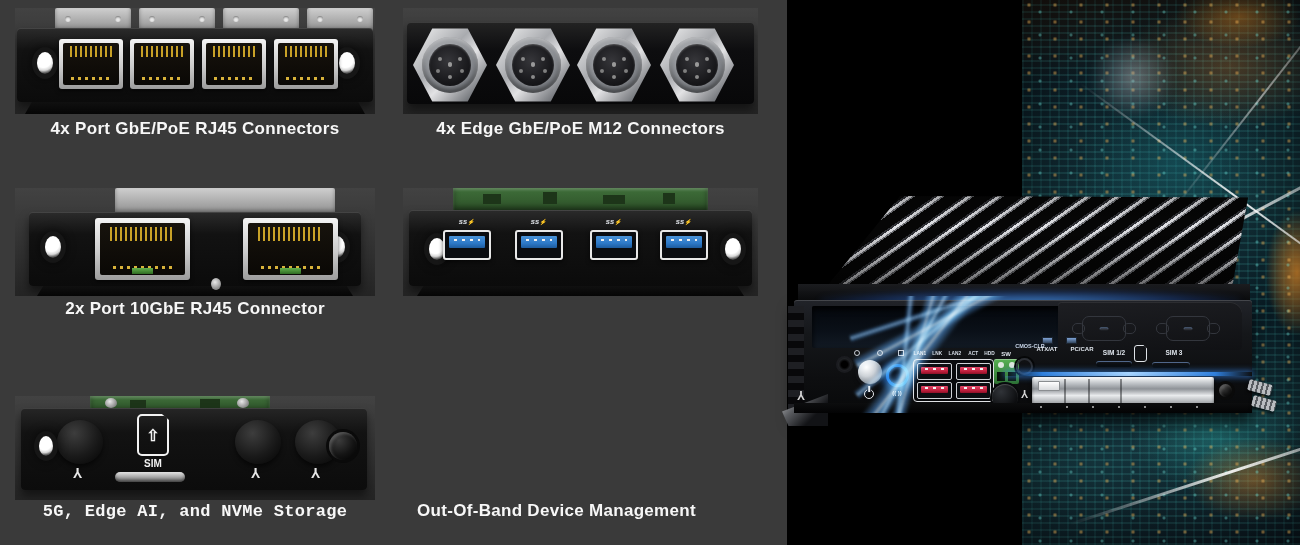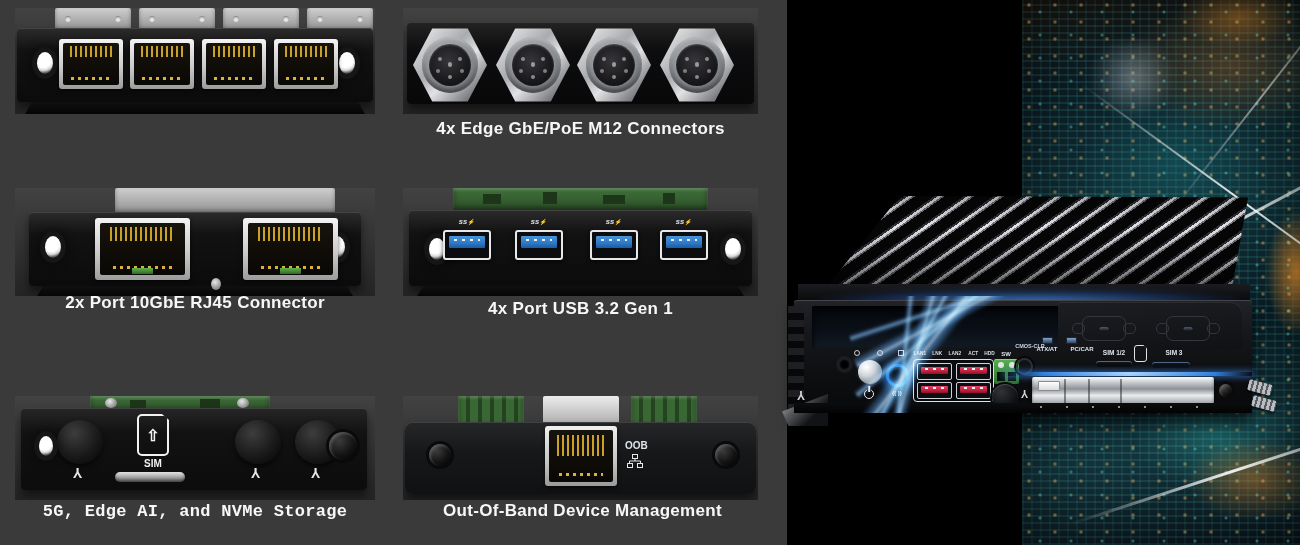--- a/index.html
+++ b/index.html
@@ -225,20 +225,21 @@
             <div class="pin-dots"></div>
           </div>
         </div>
       <div class="rj45" style="left:259px;top:31px;width:64px;height:50px;">
           <div class="cav">
             <div class="pins"></div>
             <div class="pin-dots"></div>
           </div>
         </div>
     </div>
+    <div class="caption" style="left:15px;top:118px;width:360px;">4x Port GbE/PoE RJ45 Connectors</div>
 
     <div class="tile" style="left:403px;top:8px;width:355px;height:106px;">
       <div class="plate" style="left:4px;top:14px;width:347px;height:82px;background:linear-gradient(180deg,#232323,#0d0d0f 35%,#080809);"></div>
       <div class="hex" style="left:10px;top:19px;">
           <div class="m12-ring"></div>
           <div class="m12-face">
             <div class="m12-pins"></div>
           </div>
         </div>
       <div class="hex" style="left:93px;top:19px;">
@@ -277,21 +278,21 @@
         </div>
       <div class="rj45" style="left:228px;top:30px;width:95px;height:62px;padding:5px;">
           <div class="cav">
             <div class="pins"></div>
             <div class="pin-dots"></div>
             <div class="green-tab"></div>
           </div>
         </div>
       <div class="standoff" style="left:196px;top:90px;width:10px;height:12px;"></div>
     </div>
-    <div class="caption" style="left:15px;top:292px;width:360px;">2x Port 10GbE RJ45 Connector</div>
+    <div class="caption" style="left:15px;top:298px;width:360px;">2x Port 10GbE RJ45 Connector</div>
 
     <div class="tile" style="left:403px;top:188px;width:355px;height:108px;">
       <div class="pcb" style="left:50px;top:0;width:255px;height:24px;">
           <i style="left:30px;top:6px;width:18px;height:10px;"></i>
           <i style="left:90px;top:4px;width:14px;height:12px;"></i>
           <i style="left:150px;top:7px;width:22px;height:9px;"></i>
           <i style="left:210px;top:5px;width:12px;height:11px;"></i>
         </div>
       <div class="plate" style="left:6px;top:22px;width:343px;height:76px;"></div>
       <div class="lip" style="left:14px;top:98px;width:327px;height:10px;"></div>
@@ -315,21 +316,20 @@
           <div class="tongue blue">
             <i></i>
           </div>
         </div>
       <div class="usb-port" style="left:257px;top:42px;">
           <div class="tongue blue">
             <i></i>
           </div>
         </div>
     </div>
-    <div class="caption" style="left:403px;top:298px;width:355px;">4x Port USB 3.2 Gen 1</div>
 
     <div class="tile" style="left:15px;top:396px;width:360px;height:104px;">
       <div class="pcb" style="left:75px;top:0;width:180px;height:18px;">
           <i style="left:40px;top:4px;width:16px;height:9px;"></i>
           <i style="left:110px;top:3px;width:20px;height:10px;"></i>
         </div>
       <div class="standoff" style="left:90px;top:2px;"></div>
       <div class="standoff" style="left:222px;top:2px;"></div>
       <div class="plate" style="left:6px;top:12px;width:346px;height:82px;background:linear-gradient(180deg,#262626,#121212 30%,#0c0c0c);"></div>
       <div class="dome" style="left:42px;top:24px;"></div>
@@ -339,46 +339,21 @@
       <div class="tiny" style="left:118px;top:62px;width:40px;font-size:10px;color:#f2f2f2;">SIM</div>
       <div class="sim-slot" style="left:100px;top:76px;width:70px;"></div>
       <div class="ant-glyph" style="left:58px;top:70px;font-size:14px;">Y</div>
       <div class="ant-glyph" style="left:236px;top:70px;font-size:14px;">Y</div>
       <div class="ant-glyph" style="left:296px;top:70px;font-size:14px;">Y</div>
       <div class="screw-oval" style="left:24px;top:40px;width:14px;height:20px;"></div>
       <div class="screw-dark" style="left:314px;top:36px;width:28px;height:28px;"></div>
     </div>
     <div class="caption" style="left:15px;top:500px;width:360px;font-family:Liberation Mono, monospace;">5G, Edge AI, and NVMe Storage</div>
 
-    <div class="tile" style="left:403px;top:396px;width:355px;height:104px;">
-      <div class="pcb" style="left:55px;top:0;width:66px;height:42px;background:repeating-linear-gradient(90deg,#3a6834 0 8px,#24431f 8px 12px);"></div>
-      <div class="pcb" style="left:228px;top:0;width:66px;height:42px;background:repeating-linear-gradient(90deg,#3a6834 0 8px,#24431f 8px 12px);"></div>
-      <div class="oob-cage" style="left:140px;top:0;width:76px;height:36px;"></div>
-      <div class="plate" style="left:2px;top:26px;width:351px;height:72px;background:linear-gradient(180deg,#262729,#17181a 40%,#101112);border-radius:8px;"></div>
-      <div class="rj45" style="left:142px;top:30px;width:72px;height:60px;padding:4px;background:linear-gradient(180deg,#f0f0f0,#c4c4c4 60%,#9a9a9a);">
-          <div class="cav">
-            <div class="pins" style="top:10%;height:40%;"></div>
-            <div class="pin-dots"></div>
-          </div>
-        </div>
-      <div class="tiny" style="left:222px;top:44px;width:30px;font-size:10px;text-align:left;">OOB</div>
-      <div class="net-icon" style="left:224px;top:58px;">
-        <svg width="16" height="14" viewBox="0 0 16 14">
-            <g fill="none" stroke="#e8e8e8" stroke-width="1">
-              <rect x="5.5" y="0.5" width="5" height="4"></rect>
-              <path d="M8 4.5 V7 M2.5 7 H13.5 M2.5 7 V9 M13.5 7 V9"></path>
-              <rect x="0.5" y="9.5" width="5" height="4"></rect>
-              <rect x="10.5" y="9.5" width="5" height="4"></rect>
-            </g>
-          </svg>
-      </div>
-      <div class="screw-dark" style="left:26px;top:48px;width:22px;height:22px;"></div>
-      <div class="screw-dark" style="left:312px;top:48px;width:22px;height:22px;"></div>
-    </div>
-    <div class="caption" style="left:405px;top:500px;width:355px;">Out-Of-Band Device Management</div>
+    <div class="caption" style="left:379px;top:500px;width:355px;">Out-Of-Band Device Management</div>
   </div>
 
   <div class="city">
     <div class="city-dots"></div>
     <div class="cloud"></div>
     <div class="streak" style="left:10px;top:228px;width:380px;height:3px;transform:rotate(-28deg);"></div>
     <div class="streak" style="left:20px;top:200px;width:400px;height:2px;transform:rotate(36deg);"></div>
     <div class="streak" style="left:40px;top:470px;width:340px;height:2.5px;transform:rotate(-18deg);"></div>
     <div class="streak" style="left:90px;top:95px;width:300px;height:2px;transform:rotate(-52deg);opacity:.55;"></div>
   </div>

